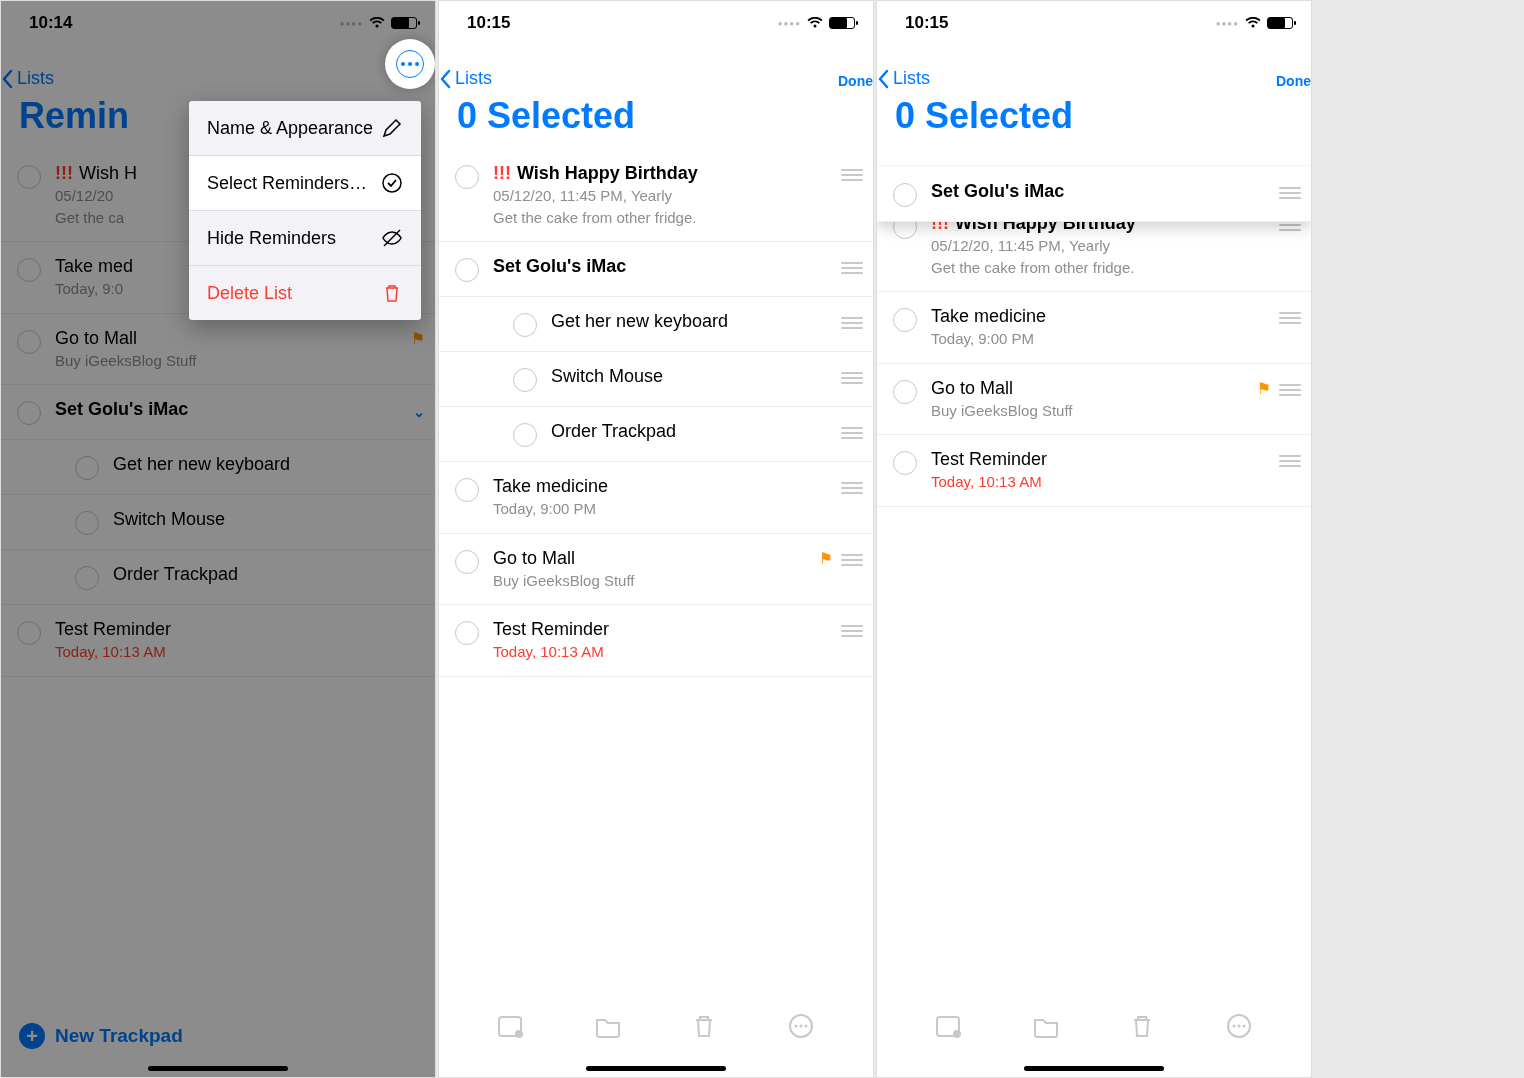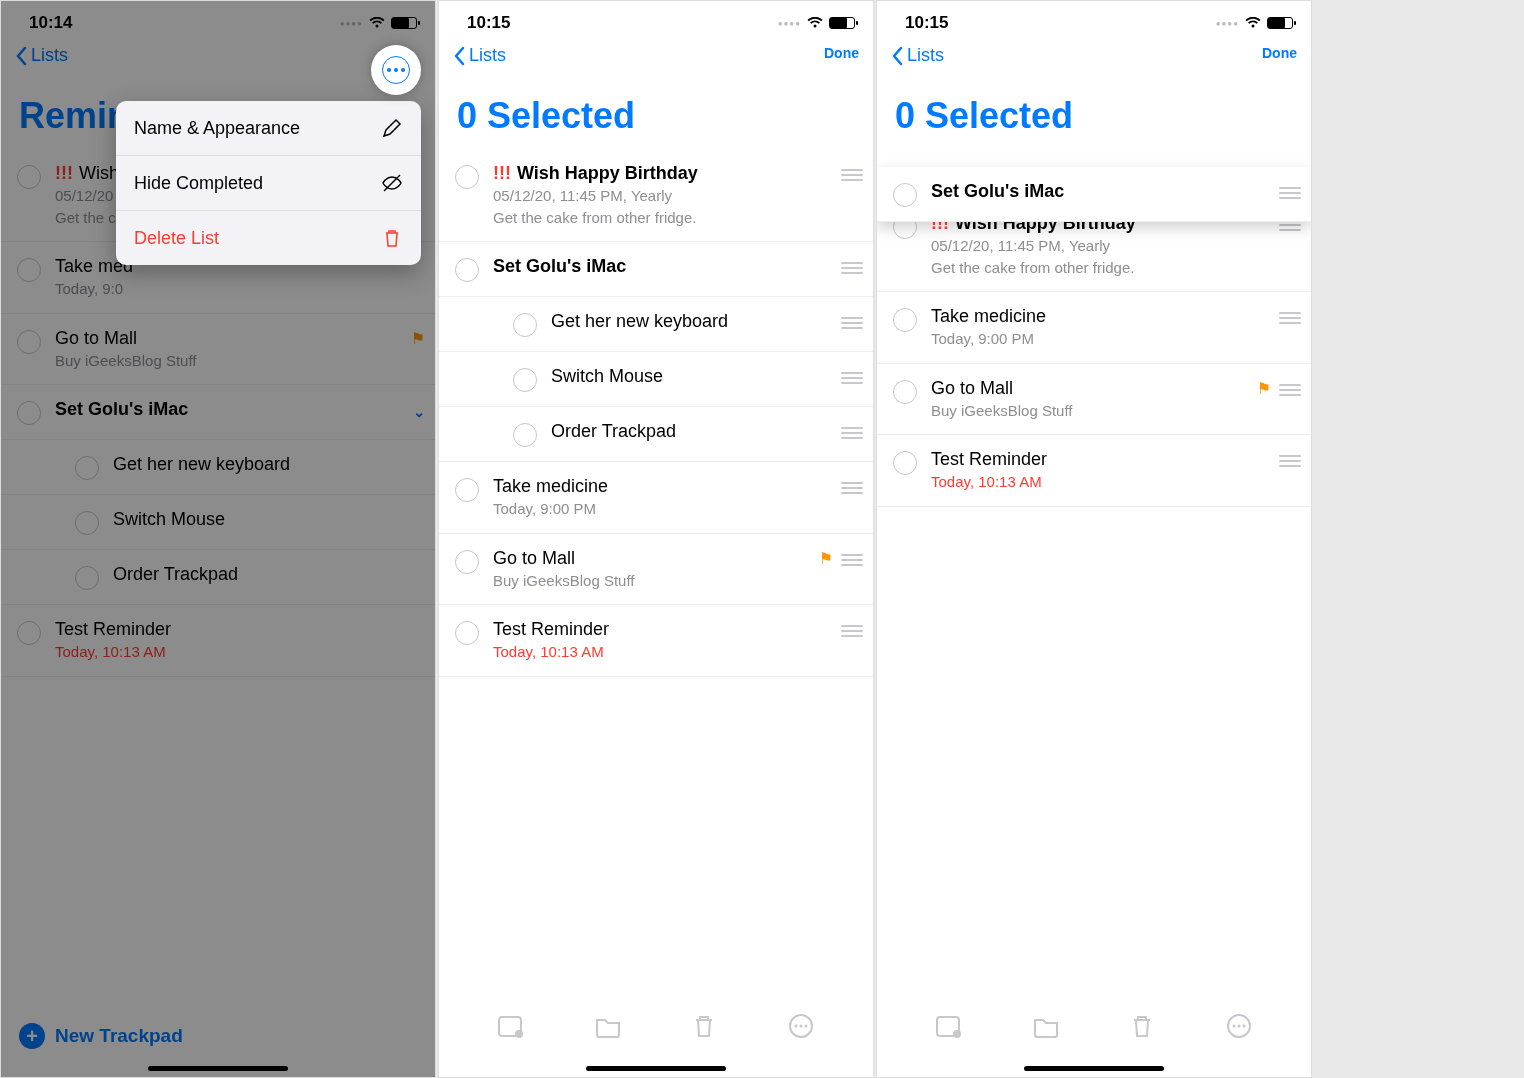--- a/index.html
+++ b/index.html
@@ -37,23 +37,23 @@
   .wifi-icon { width:16px; height:12px; }
   .battery-icon { width:26px; height:12px; border:1.5px solid #000; border-radius:3px; position:relative; }
   .battery-icon::after { content:""; position:absolute; right:-4px; top:3px; width:2px; height:4px; background:#000; border-radius:1px; }
   .battery-fill { background:#000; height:100%; width:70%; border-radius:1px; }
   .dots { color:#bbb; font-size:8px; letter-spacing:1px; }
 
   
   .nav-bar {
     height: 44px;
     display:flex;
-    align-items:flex-start;
+    align-items:flex-end;
     justify-content:space-between;
-    padding: 0 14px;
+    padding: 0 0;
   }
   .nav-back { display:flex; align-items:center; color:#007aff; font-size:18px; gap:4px; }
   .chevron-left { width:12px; height:20px; }
   .done-btn { color:#007aff; font-size:14px; font-weight:600; }
   .more-circle {
     width:50px; height:50px; border-radius:50%; background:#fff;
     display:flex; align-items:center; justify-content:center;
     box-shadow: 0 0 12px rgba(0,0,0,0.25);
     position:relative; z-index:5;
   }
@@ -87,22 +87,22 @@
     display:flex; flex-direction:column; gap:3px; flex-shrink:0;
   }
   .drag-handle span { height:2px; background:#c7c7cc; border-radius:1px; }
   .chevron-down-s { color:#007aff; font-size:14px; margin-left:auto; margin-top:4px; }
 
   
   .dim-overlay {
     position:absolute; inset:0; background:rgba(0,0,0,0.45); z-index:3;
   }
   .popup-menu {
-    position:absolute; top:100px; right:14px; width:305px;
-    background:#f2f2f7; border-radius:10px; overflow:hidden;
+    position:absolute; top:100px; right:14px; width:232px;
+    background:#f2f2f7; border-radius:3px; overflow:hidden;
     z-index:4; box-shadow:0 8px 24px rgba(0,0,0,0.3);
   }
   .menu-row {
     display:flex; align-items:center; justify-content:space-between;
     padding:16px 18px; font-size:18px; color:#000;
     border-bottom:1px solid #ddd;
   }
   .menu-row:last-child { border-bottom:none; }
   .menu-row.danger { color:#ff3b30;gap:44px; }
   .menu-row.highlight { background:#fff; }
@@ -254,22 +254,31 @@
 
   <div class="popup-menu">
     <div class="menu-row">
       <span>Name &amp; Appearance</span>
       <span class="menu-icon">
           <svg viewBox="0 0 22 22">
             <path d="M3 19l2-6 10-10 4 4-10 10-6 2z" stroke="#000" stroke-width="1.5" fill="none"></path>
           </svg>
         </span>
     </div>
+    <div class="menu-row highlight">
+      <span>Select Reminders…</span>
+      <span class="menu-icon">
+          <svg viewBox="0 0 22 22">
+            <circle cx="11" cy="11" r="9" stroke="#000" stroke-width="1.5" fill="none"></circle>
+            <path d="M7 11l3 3 5-6" stroke="#000" stroke-width="1.8" fill="none"></path>
+          </svg>
+        </span>
+    </div>
     <div class="menu-row">
-      <span>Hide Completed</span>
+      <span>Hide Reminders</span>
       <span class="menu-icon">
           <svg viewBox="0 0 22 22">
             <path d="M2 11s3-6 9-6 9 6 9 6-3 6-9 6-9-6-9-6z" stroke="#000" stroke-width="1.5" fill="none"></path>
             <line x1="3" y1="19" x2="19" y2="3" stroke="#000" stroke-width="1.5"></line>
           </svg>
         </span>
     </div>
     <div class="menu-row danger">
       <span>Delete List</span>
       <span class="menu-icon">

